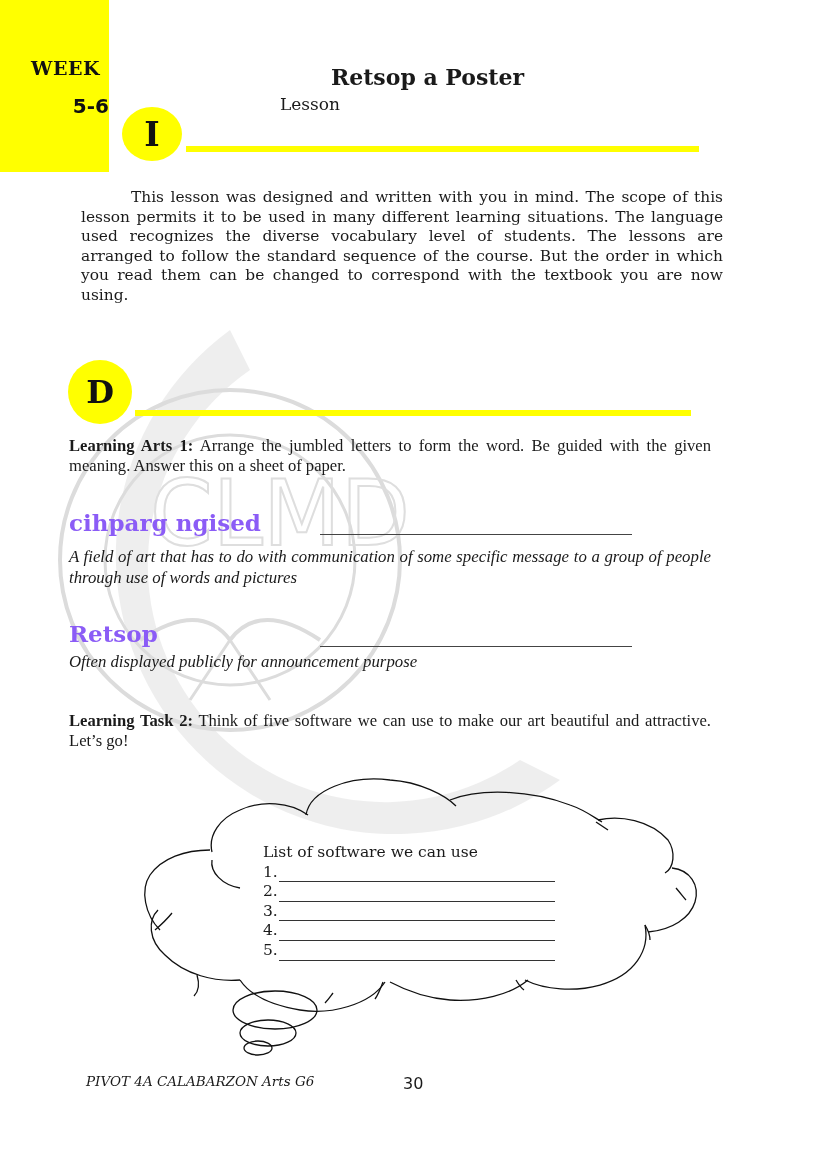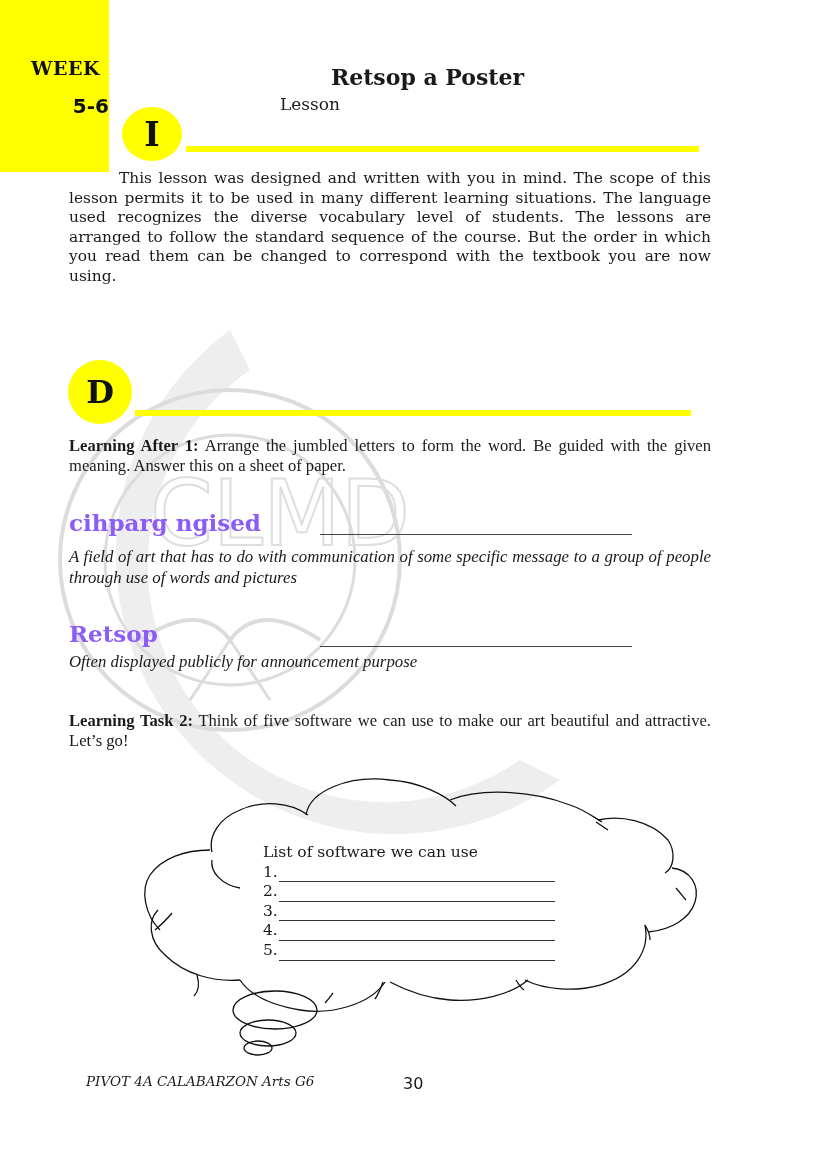--- a/index.html
+++ b/index.html
@@ -15,21 +15,21 @@
     .subtitle { left: 280px; width: 295px; top: 94px; text-align: left; font-size: 17px; }
     .circle { background: #ffff00; border-radius: 50%; display: flex; align-items: center; justify-content: center;
               font-weight: bold; font-size: 33px; color: #111; }
     .circle-i { left: 122px; top: 107px; width: 60px; height: 54px; }
     .circle-d { left: 68px; top: 360px; width: 64px; height: 64px; font-size: 32px; }
     .yline { background: #ffff00; height: 6px; }
     .yline-i { left: 186px; top: 146px; width: 513px; }
     .yline-d { left: 135px; top: 410px; width: 556px; }
     .para { left: 69px; width: 642px; font-size: 15.4px; line-height: 19.6px; text-align: justify; }
     .para p { margin: 0; text-indent: 50px; }
-    .intro { top: 169px; }
+    .intro { top: 188px; margin-left: 12px; }
     .task { font-family: "Liberation Serif", serif; font-size: 16.6px; line-height: 20px; }
     .task b { font-weight: bold; }
     .task1 { top: 436px; }
     .task2 { top: 711px; }
     .jword { left: 69px; font-weight: bold; font-size: 23px; color: #8b5cf6; }
     .jword1 { top: 509px; }
     .jword2 { top: 620px; }
     .answer-line { left: 320px; width: 312px; height: 0; border-top: 1.5px solid #444; }
     .al1 { top: 534px; }
     .al2 { top: 646px; }
@@ -67,21 +67,21 @@
 <div class="abs yline yline-i"></div>
 
 <div class="abs para intro">
   <p>This lesson was designed and written with you in mind. The  scope of this lesson permits it to be used in many different learning situations. The language used recognizes the diverse vocabulary level of students. The lessons are arranged to follow the standard sequence of the course. But the order in which you read them can be changed to correspond with the textbook you are now  using.</p>
 </div>
 
 <div class="abs circle circle-d">D</div>
 <div class="abs yline yline-d"></div>
 
 <div class="abs para task task1">
-  <b>Learning After 1:</b><span> Arrange the jumbled letters to form the word. Be guided with the given meaning. Answer this on a sheet of paper.</span>
+  <b>Learning Arts 1:</b><span> Arrange the jumbled letters to form the word. Be guided with the given meaning. Answer this on a sheet of paper.</span>
 </div>
 
 <div class="abs jword jword1">cihparg ngised</div>
 <div class="abs answer-line al1"></div>
 <div class="abs meaning meaning1">A field of art that has to do with communication of some specific message to a group of people through use of words and pictures</div>
 
 <div class="abs jword jword2">Retsop</div>
 <div class="abs answer-line al2"></div>
 <div class="abs meaning meaning2">Often displayed publicly for announcement purpose</div>
 

